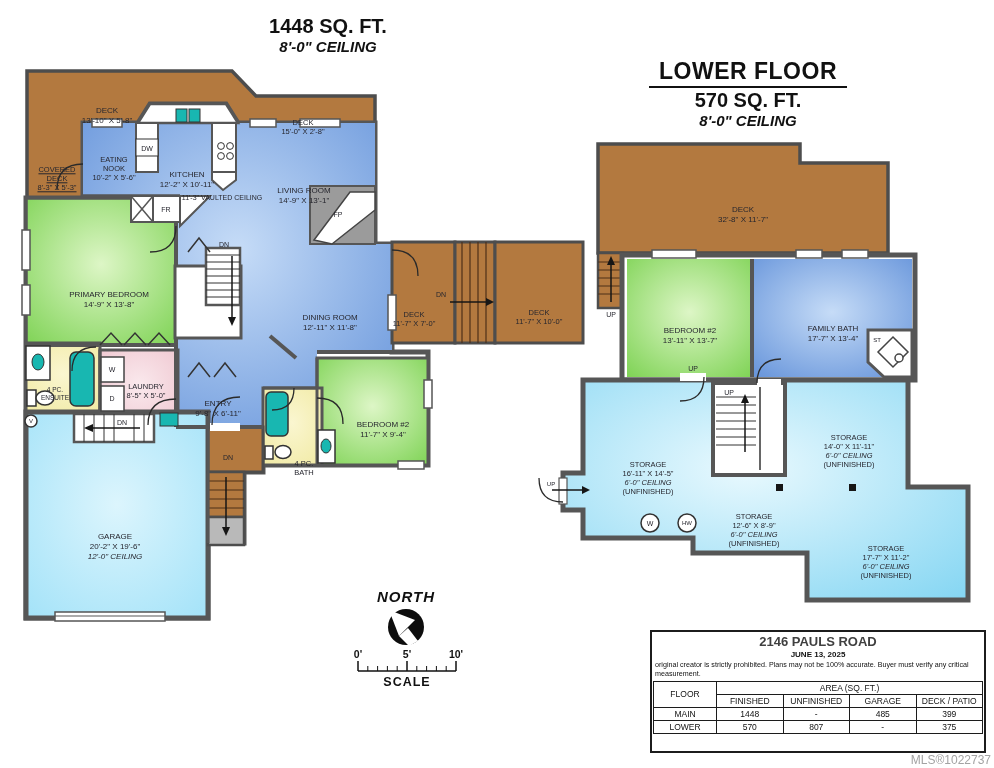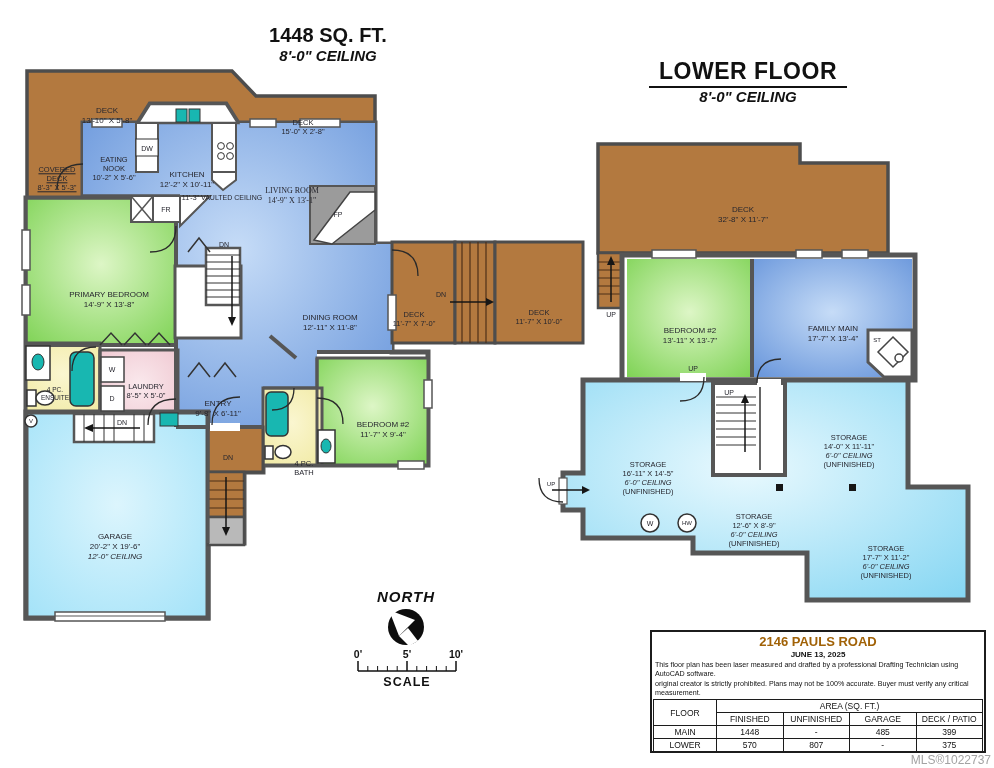--- a/index.html
+++ b/index.html
@@ -10,30 +10,30 @@
        font-size:8px;line-height:1.22;color:#26262e;white-space:nowrap;z-index:5;margin-top:19px;}
   .lbl .it{font-style:italic;}
   .sm{font-size:7.5px;}
   .xs{font-size:6.5px;}
   .tag{position:absolute;transform:translate(-50%,-50%);font-size:7px;color:#26262e;
        white-space:nowrap;z-index:6;}
   .tag6{font-size:6px;}
   .floor-header{position:absolute;transform:translateX(-50%);text-align:center;z-index:5;color:#111;}
   .fh-title{font-size:23px;font-weight:bold;letter-spacing:.5px;border-bottom:2.5px solid #111;
             padding:0 10px 1px 10px;display:inline-block;}
-  .fh-area{font-size:20px;font-weight:bold;margin-top:10px;}
+  .fh-area{font-size:20px;font-weight:bold;margin-top:1px;}
   .fh-ceil{font-size:15px;font-weight:bold;font-style:italic;}
   .north-lbl{position:absolute;transform:translate(-50%,-50%);font-size:15px;font-weight:bold;
              letter-spacing:1px;color:#111;z-index:5;}
   .scale-tick{position:absolute;transform:translate(-50%,-50%);font-size:10.5px;font-weight:bold;color:#111;z-index:5;}
   .scale-lbl{position:absolute;transform:translate(-50%,-50%);font-size:12.5px;font-weight:bold;
              letter-spacing:1px;color:#111;z-index:5;}
   #info-box{position:absolute;left:650px;top:630px;width:336px;height:123px;border:2px solid #1c1c1c;
             background:#fff;z-index:5;box-sizing:border-box;}
-  .ib-addr{text-align:center;font-size:13px;font-weight:bold;margin-top:2px;color:#a16207;}
+  .ib-addr{text-align:center;font-size:13px;font-weight:bold;margin-top:2px;color:#404040;}
   .ib-date{text-align:center;font-size:8px;font-weight:bold;margin-top:1px;color:#111;}
   .ib-disc{font-size:7.15px;line-height:1.3;color:#111;padding:2px 3px 1px 3px;text-align:left;}
   .area-table{border-collapse:collapse;width:330px;margin:0 auto;table-layout:fixed;}
   .area-table td{border:1px solid #1c1c1c;font-size:8.5px;text-align:center;color:#111;
                  height:12px;padding:0 1px;overflow:hidden;}
   #mls{position:absolute;left:991px;top:753px;transform:translateX(-100%);font-size:12px;
        color:#a3a3a3;z-index:5;}
 </style>
 </head>
 <body>
@@ -264,20 +264,21 @@
   <line x1="446.2" y1="666" x2="446.2" y2="671" stroke="#111" stroke-width="1"></line>
   <line x1="456" y1="661" x2="456" y2="671" stroke="#111" stroke-width="1.5"></line>
 </svg>
 
 <div class="floor-header" style="left:328px;top:14px;">
   <div class="fh-area">1448 SQ. FT.</div>
   <div class="fh-ceil">8'-0" CEILING</div>
 </div>
 <div class="floor-header" style="left:748px;top:58px;">
   <div class="fh-title">LOWER FLOOR</div>
+  <div class="fh-area">570 SQ. FT.</div>
   <div class="fh-ceil">8'-0" CEILING</div>
 </div>
 
 <div class="lbl" style="left:107px;top:97px;">
   <div>DECK</div>
       <div>13'-10" X 5'-8"</div>
 </div>
 <div class="lbl sm" style="left:57px;top:160px;text-decoration:underline;">
   <div>COVERED</div>
       <div>DECK</div>
@@ -289,21 +290,21 @@
 </div>
 <div class="lbl sm" style="left:114px;top:150px;">
   <div>EATING</div>
       <div>NOOK</div>
       <div>10'-2" X 5'-6"</div>
 </div>
 <div class="lbl" style="left:187px;top:161px;">
   <div>KITCHEN</div>
       <div>12'-2" X 10'-11"</div>
 </div>
-<div class="lbl" style="left:292px;top:177px;font-family:Liberation Serif, serif;">
+<div class="lbl" style="left:304px;top:177px;">
   <div>LIVING ROOM</div>
       <div>14'-9" X 13'-1"</div>
 </div>
 <div class="tag" style="left:222px;top:197px;">11'-3" VAULTED CEILING</div>
 <div class="lbl" style="left:109px;top:281px;">
   <div>PRIMARY BEDROOM</div>
       <div>14'-9" X 13'-8"</div>
 </div>
 <div class="lbl" style="left:330px;top:304px;">
   <div>DINING ROOM</div>
@@ -355,21 +356,21 @@
 
 <div class="lbl" style="left:743px;top:196px;">
   <div>DECK</div>
       <div>32'-8" X 11'-7"</div>
 </div>
 <div class="lbl" style="left:690px;top:317px;">
   <div>BEDROOM #2</div>
       <div>13'-11" X 13'-7"</div>
 </div>
 <div class="lbl" style="left:833px;top:315px;">
-  <div>FAMILY MAIN</div>
+  <div>FAMILY BATH</div>
       <div>17'-7" X 13'-4"</div>
 </div>
 <div class="lbl sm" style="left:648px;top:459px;">
   <div>STORAGE</div>
       <div>16'-11" X 14'-5"</div>
   <div class="it">6'-0" CEILING</div>
       <div>(UNFINISHED)</div>
 </div>
 <div class="lbl sm" style="left:849px;top:432px;">
   <div>STORAGE</div>
@@ -400,21 +401,20 @@
 <div class="north-lbl" style="left:406px;top:596px;font-style:italic;">NORTH</div>
 <div class="scale-tick" style="left:358px;top:654px;">0'</div>
 <div class="scale-tick" style="left:407px;top:654px;">5'</div>
 <div class="scale-tick" style="left:456px;top:654px;">10'</div>
 <div class="scale-lbl" style="left:407px;top:682px;text-align:center;">SCALE</div>
 
 <div id="info-box">
   <div class="ib-addr">2146 PAULS ROAD</div>
   <div class="ib-date">JUNE 13, 2025</div>
   <div class="ib-disc">
-    <div>This floor plan has been laser measured and drafted by a professional Drafting Technician using AutoCAD software.</div>
     <div>original creator is strictly prohibited. Plans may not be 100% accurate.  Buyer must verify any critical measurement.</div>
   </div>
   <table class="area-table">
     <tbody>
           <tr>
       <td style="width:60px;" rowspan="2">FLOOR</td>
       <td colspan="4">AREA (SQ. FT.)</td>
     </tr>
     <tr>
       <td>FINISHED</td>

